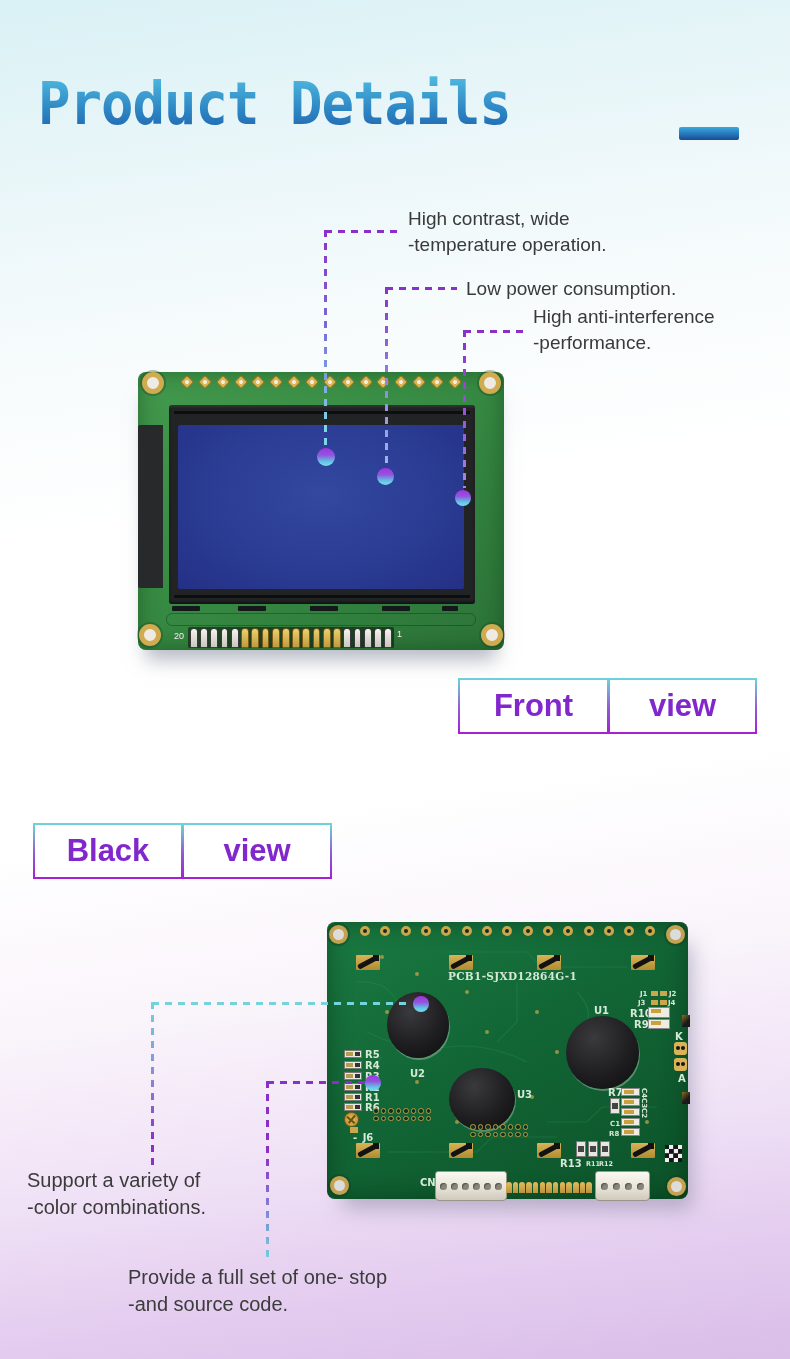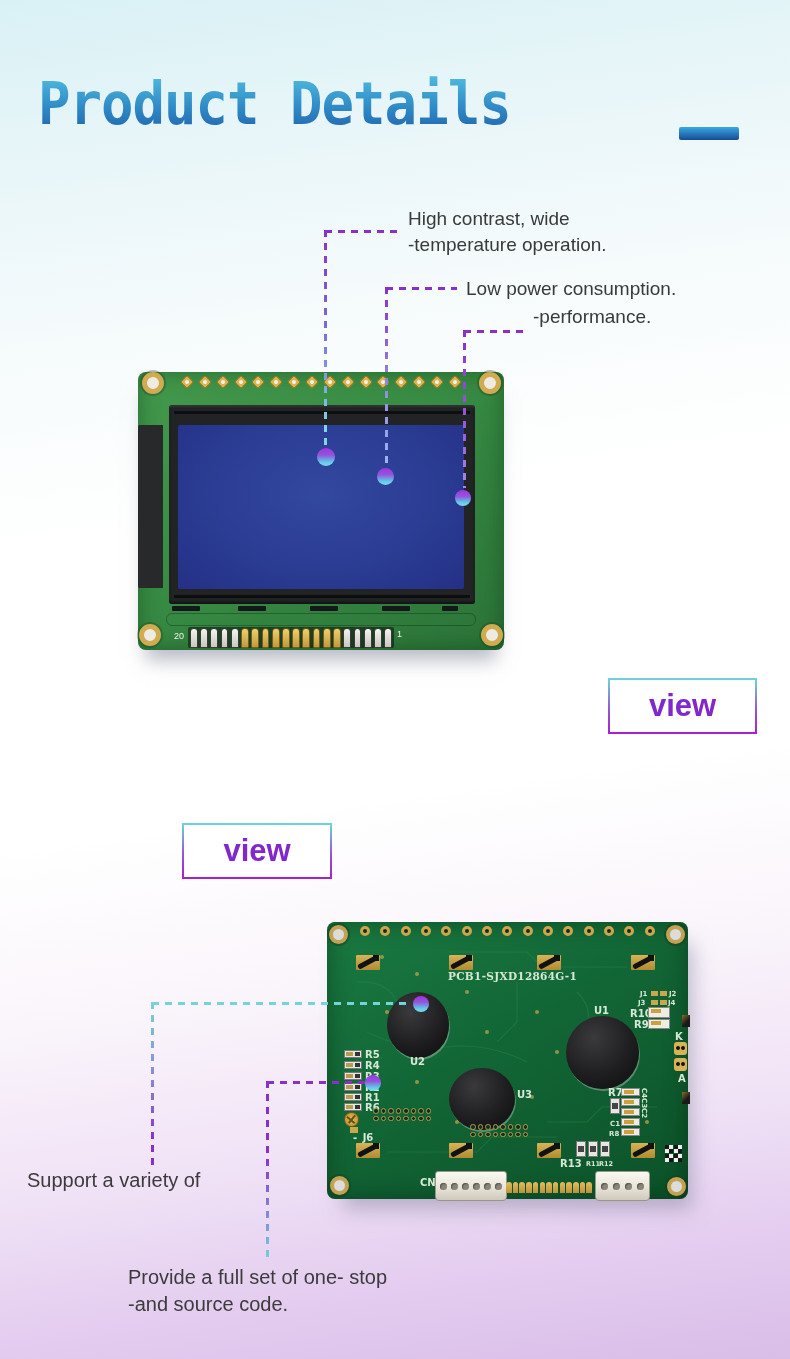--- a/index.html
+++ b/index.html
@@ -96,20 +96,21 @@
   <div class="deco-bar"></div>
 
   <div class="ctext" style="left:466px;top:276px;">
     <div>Low power consumption.</div>
   </div>
   <div class="ctext" style="left:408px;top:206px;">
     <div>High contrast, wide</div>
       <div>-temperature operation.</div>
   </div>
   <div class="ctext" style="left:533px;top:304px;">
+    <div>High anti-interference</div>
       <div>-performance.</div>
   </div>
 
   <div class="hline purple" style="left:325px;top:230px;width:77px;z-index:5;"></div>
   <div class="vline grad-pc" style="left:324px;top:230px;height:218px;z-index:5;"></div>
   <div class="cdot" style="left:317px;top:448px;width:18px;height:18px;"></div>
 
   <div class="hline purple" style="left:386px;top:287px;width:71px;z-index:5;"></div>
   <div class="vline grad-pc2" style="left:385px;top:287px;height:180px;z-index:5;"></div>
   <div class="cdot" style="left:377px;top:468px;width:17px;height:17px;"></div>
@@ -169,24 +170,30 @@
         <div class="silver"></div>
         <div class="silver"></div>
         <div class="silver"></div>
         <div class="silver"></div>
         <div class="silver"></div>
       </div>
     <div class="pinlabel" style="left:36px;top:259px;">20</div>
     <div class="pinlabel" style="left:259px;top:257px;">1</div>
   </div>
 
+  <div class="vbox" style="left:458px;top:678px;width:147px;">
+      <span>Front</span>
+    </div>
   <div class="vbox" style="left:608px;top:678px;width:145px;">
       <span>view</span>
     </div>
 
+  <div class="vbox" style="left:33px;top:823px;width:146px;">
+      <span>Black</span>
+    </div>
   <div class="vbox" style="left:182px;top:823px;width:146px;">
       <span>view</span>
     </div>
 
   <div id="back-pcb" class="pcb">
     <svg class="traces" width="361" height="277" viewBox="0 0 361 277">
       <g fill="none" stroke="#2a9055" stroke-opacity="0.35" stroke-width="1.2">
         <path d="M30 60 Q60 58 70 80 T110 120"></path>
         <path d="M120 30 L200 30 L215 45 L300 45"></path>
         <path d="M40 110 Q80 130 120 125 T200 140"></path>
@@ -240,21 +247,21 @@
     <div class="jmp" style="left:29px;top:221px;"></div>
     <div class="jmp" style="left:122px;top:221px;"></div>
     <div class="jmp" style="left:210px;top:221px;"></div>
     <div class="jmp" style="left:304px;top:221px;"></div>
 
     <div class="silk-title">PCB1-SJXD12864G-1</div>
 
     <div class="blob" style="left:60px;top:70px;width:62px;height:66px;"></div>
     <div class="blob" style="left:122px;top:146px;width:66px;height:62px;"></div>
     <div class="blob" style="left:239px;top:94px;width:73px;height:73px;"></div>
-    <div class="silk" style="left:83px;top:136px;font-size:10px;">U2</div>
+    <div class="silk" style="left:83px;top:148px;font-size:10px;">U2</div>
     <div class="silk" style="left:190px;top:169px;font-size:10px;">U3</div>
     <div class="silk" style="left:267px;top:85px;font-size:10px;">U1</div>
 
     <div class="rcomp" style="left:17px;top:128px;"></div>
     <div class="rcomp" style="left:17px;top:139px;"></div>
     <div class="rcomp" style="left:17px;top:150px;"></div>
     <div class="rcomp" style="left:17px;top:161px;"></div>
     <div class="rcomp" style="left:17px;top:171px;"></div>
     <div class="rcomp" style="left:17px;top:181px;"></div>
     <div class="silk" style="left:38px;top:129px;">R5</div>
@@ -385,18 +392,19 @@
   <div class="hline cyan" style="left:152px;top:1002px;width:258px;z-index:5;"></div>
   <div class="vline grad-cp" style="left:151px;top:1002px;height:164px;z-index:5;"></div>
   <div class="cdot" style="left:413px;top:996px;width:16px;height:16px;"></div>
 
   <div class="hline purple" style="left:267px;top:1081px;width:99px;z-index:5;"></div>
   <div class="vline grad-pc4" style="left:266px;top:1081px;height:181px;z-index:5;"></div>
   <div class="cdot" style="left:365px;top:1075px;width:16px;height:16px;"></div>
 
   <div class="ctext2" style="left:27px;top:1167px;">
     <div>Support a variety of</div>
+      <div>-color combinations.</div>
   </div>
   <div class="ctext2" style="left:128px;top:1264px;line-height:26.5px;">
     <div>Provide a full set of one- stop</div>
       <div>-and source code.</div>
   </div>
 </div>
 
 </body></html>

